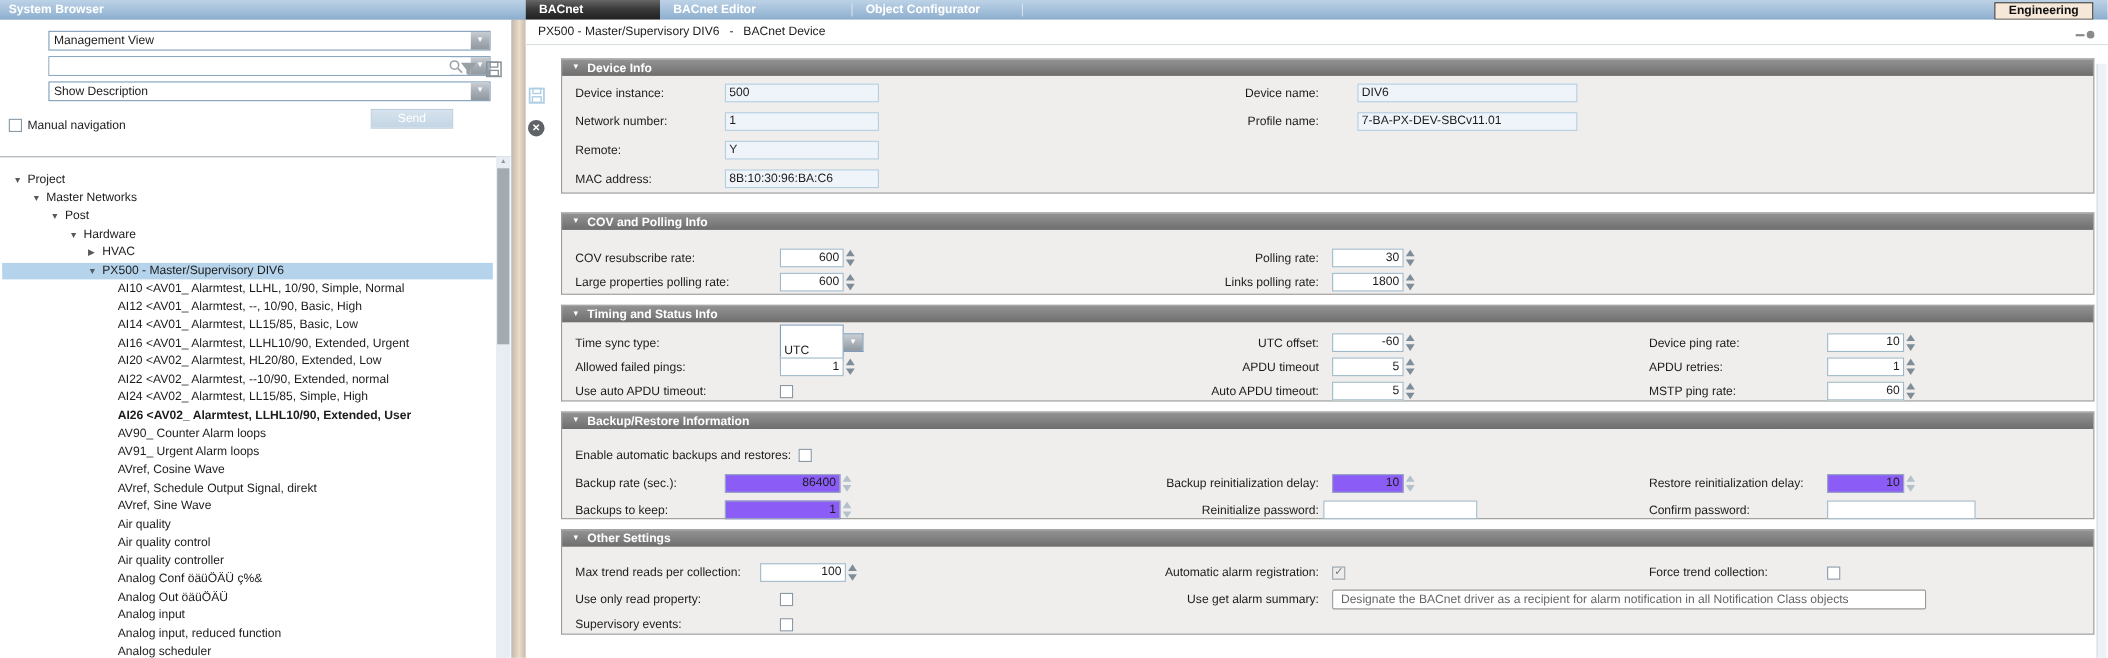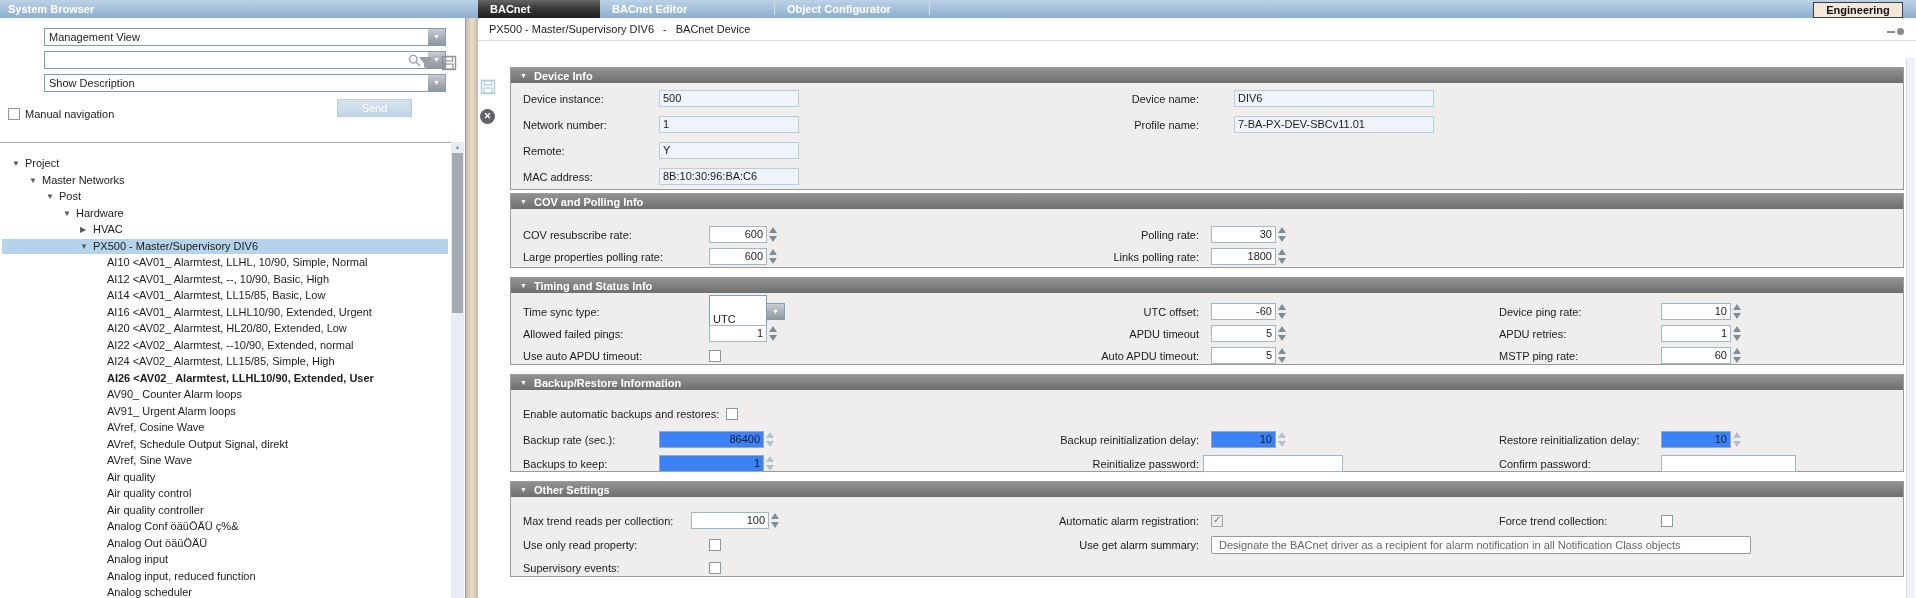--- a/index.html
+++ b/index.html
@@ -69,21 +69,21 @@
   .c-lab1{left:12px;}
   .c-f1text{left:148px;} .c-f1num{left:198px;} .c-f1wide{left:148px;} .c-f1mid{left:180px;}
   .c-cb1{left:198px;} .c-cb1b{left:215px;}
   .c-lab2{left:520px;width:168px;justify-content:flex-end;}
   .c-f2text{left:723px;} .c-f2num{left:700px;} .c-f2pass{left:692px;} .c-f2tip{left:700px;} .c-f2chk{left:700px;}
   .c-lab3{left:988px;}
   .c-f3num{left:1150px;} .c-f3pass{left:1150px;} .c-f3chk{left:1150px;}
   .fld{display:inline-block;height:17px;line-height:15px;box-sizing:border-box;padding:0 3px;white-space:nowrap;overflow:hidden;}
   .ro{background:#eef4f9;border:1px solid #b5cede;}
   .ed{background:#fff;border:1px solid #9fb8c8;text-align:right;}
-  .dn{background:#3b82f6;border:1px solid #96abbd;text-align:right;}
+  .dn{background:#8b5cf6;border:1px solid #96abbd;text-align:right;}
   .pw{background:#fff;border:1px solid #9fb8c8;}
   .tip{background:#fff;border:1px solid #9a9a9a;border-radius:2px;color:#666;height:18px;line-height:16px;padding:0 7px;}
   .w58{width:58px;} .w65{width:65px;} .w70{width:70px;} .w78{width:78px;} .w105{width:105px;}
   .w135{width:135px;} .w140{width:140px;} .w200{width:200px;} .w540{width:540px;}
   .spin{position:relative;width:9px;height:17px;margin-left:2px;}
   .spin b{position:absolute;left:0;width:0;height:0;border-left:4px solid transparent;border-right:4px solid transparent;}
   .spin .su{top:1px;border-bottom:6px solid #7d8d99;}
   .spin .sd{top:10px;border-top:6px solid #7d8d99;}
   .spin.dis .su{border-bottom-color:#b3c1cb;}
   .spin.dis .sd{border-top-color:#b3c1cb;}
@@ -256,21 +256,21 @@
     <span class="ticon" style="top:39px">
       <svg width="16" height="16" viewBox="0 0 16 16">
           <rect x="1.5" y="1.5" width="13" height="13" fill="none" stroke="#aecfe4" stroke-width="1.6"></rect>
           <rect x="4.5" y="1.5" width="7" height="4.5" fill="none" stroke="#aecfe4" stroke-width="1.3"></rect>
           <rect x="4" y="9" width="8" height="5" fill="none" stroke="#aecfe4" stroke-width="1.3"></rect>
         </svg>
     </span>
     <span class="circx">✕</span>
   </div>
 
-  <div class="card" style="top:49px;height:123px">
+  <div class="card" style="top:35px;height:123px">
     <div class="sec-hd">
       <span class="sec-tri">▼</span>
       <span class="sec-ttl">Device Info</span>
     </div>
     <div class="frow" style="top:20px">
       <span class="cell c-lab1 lab">Device instance:</span>
       <span class="cell c-f1text">
           <span class="fld ro w140">500</span>
         </span>
       <span class="cell c-lab2 lab">Device name:</span>

